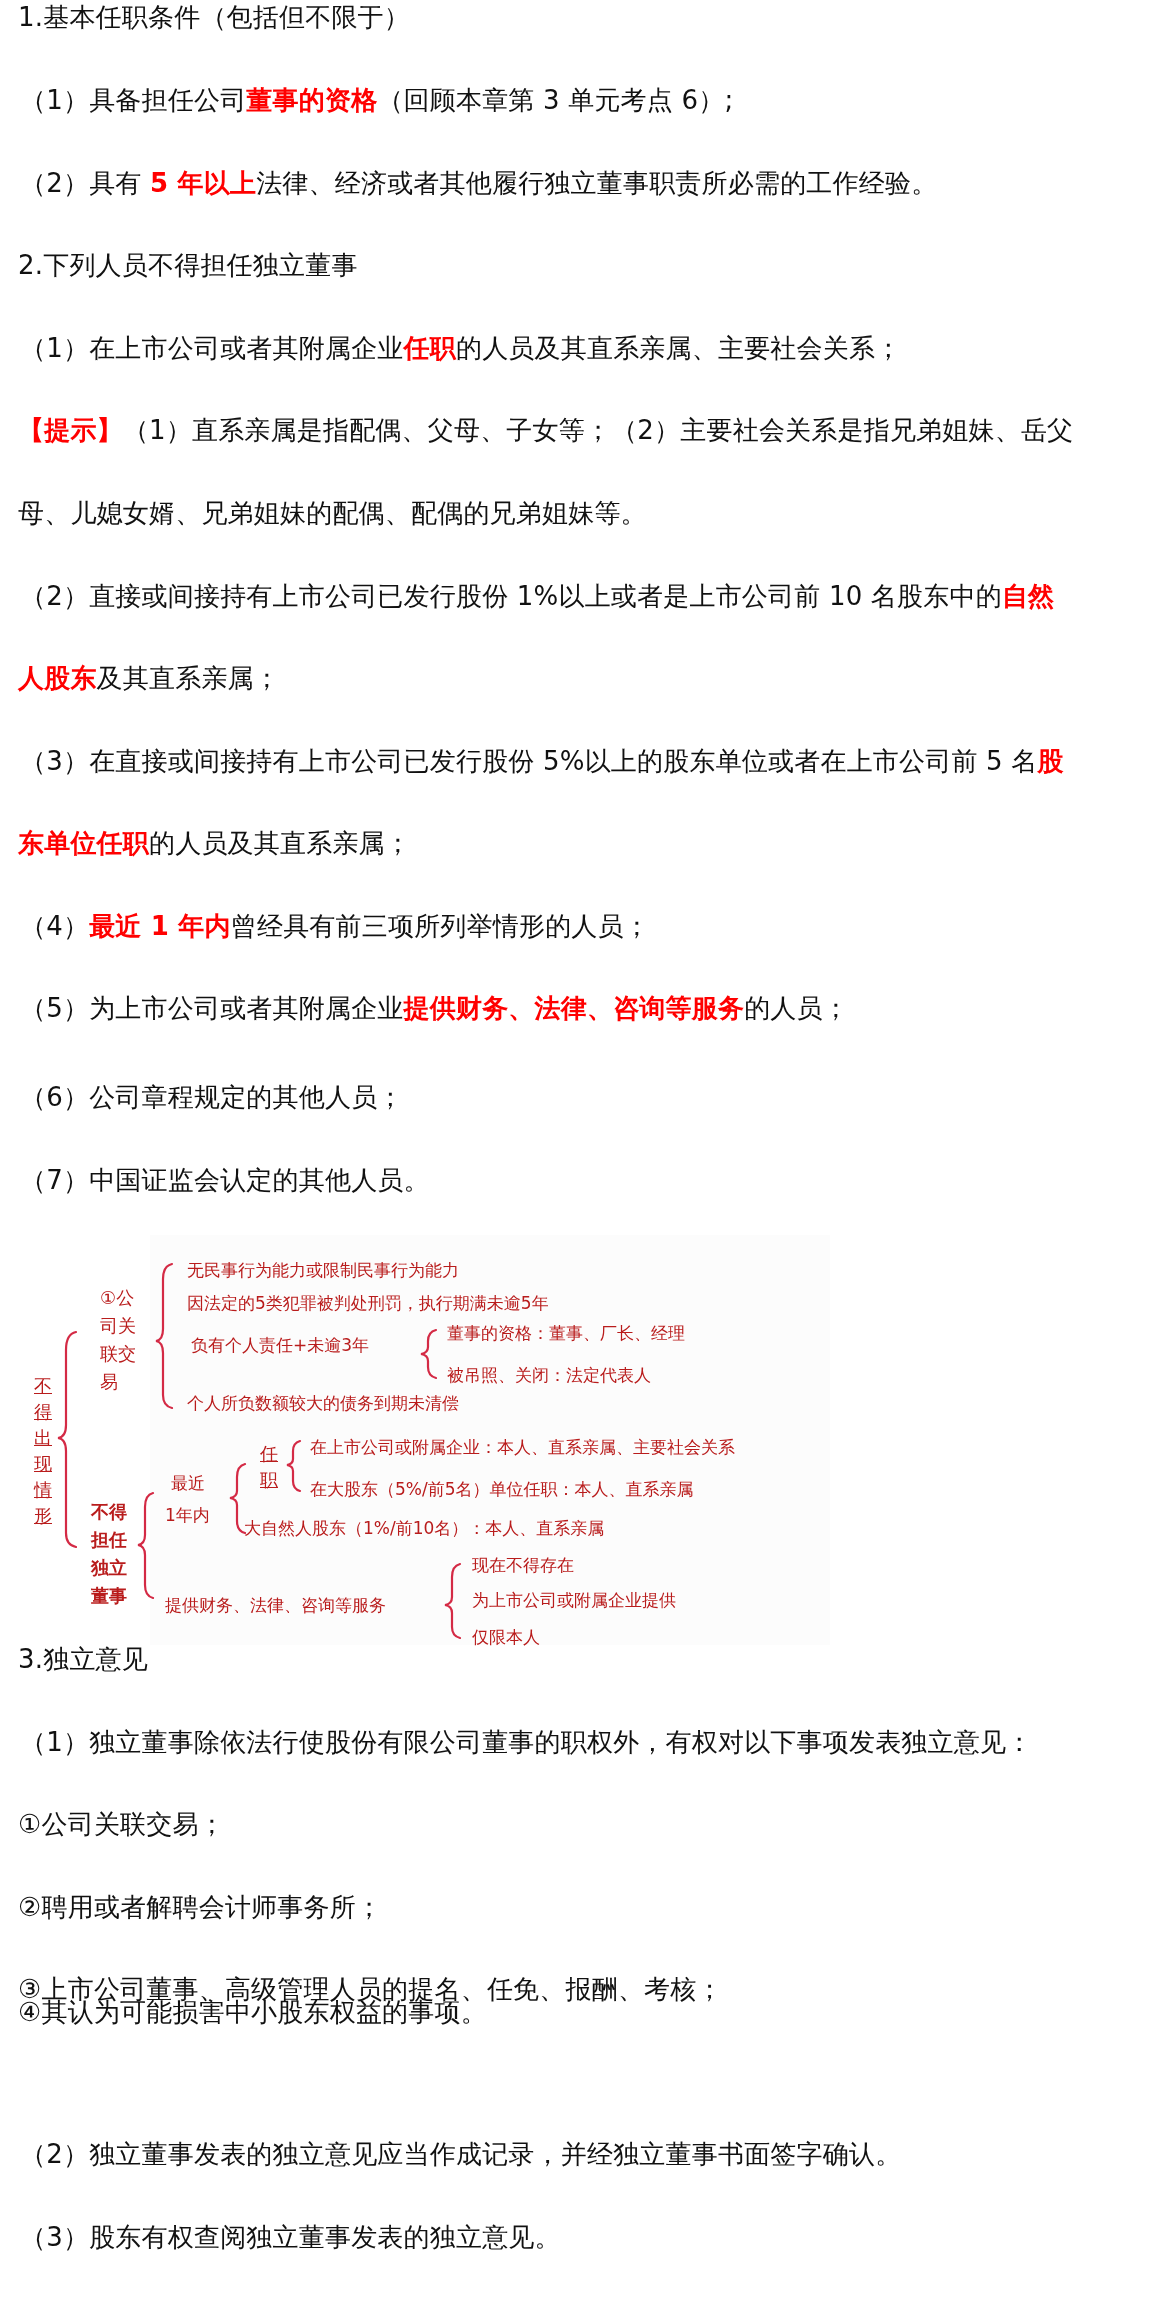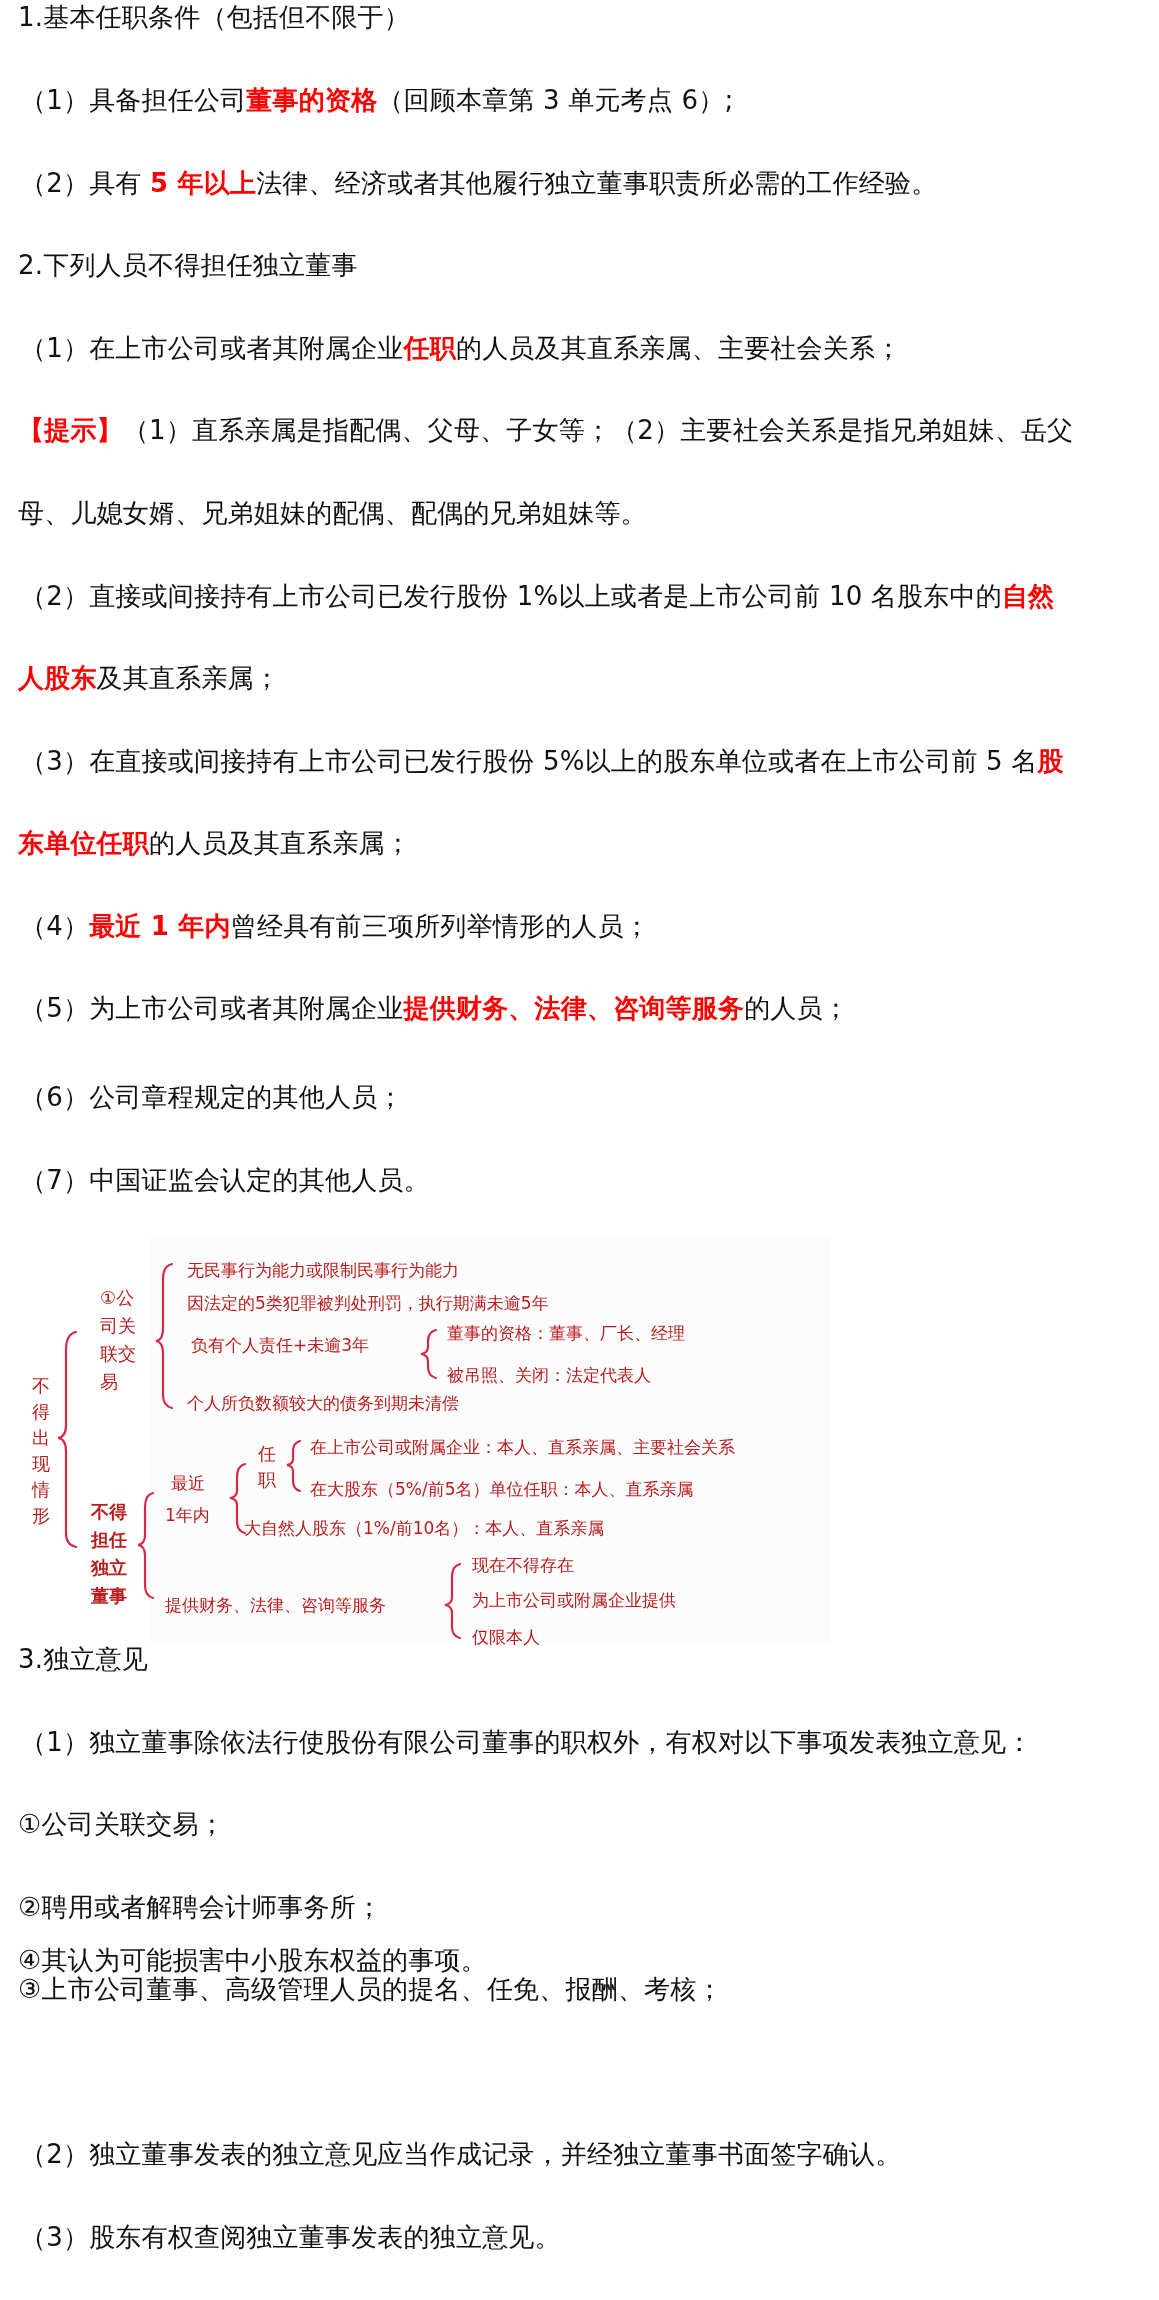--- a/index.html
+++ b/index.html
@@ -6,21 +6,21 @@
   body { width:1159px; height:2300px; position:relative; overflow:hidden;
          font-family:"DejaVu Sans","Liberation Sans",sans-serif; color:#111111; }
   .line { position:absolute; left:18px; height:40px; line-height:40px; font-size:26px;
           white-space:nowrap; letter-spacing:0.2px; }
   .sub { left:20px; }
   .red { color:#ff0000; font-weight:bold;margin-top:24px; }
   .diagram { position:absolute; left:0; top:1215px; width:840px; height:440px; }
   .diagram .bg { position:absolute; left:150px; top:20px; width:680px; height:410px; background:#fcfcfc; }
   .d { position:absolute; font-size:17px; line-height:20px; color:#b91c1c; white-space:nowrap;
        font-family:"DejaVu Sans","Liberation Sans",sans-serif; }
-  .v { width:20px; white-space:normal; word-break:break-all; text-align:left; line-height:26px; font-size:18px; }
+  .v { width:20px; white-space:normal; word-break:break-all; text-align:right; line-height:26px; font-size:18px;text-decoration:underline; }
   .v2 { width:42px; white-space:normal; word-break:break-all; line-height:28px; font-size:18px; }
   svg.br { position:absolute; left:0; top:0; overflow:visible; }
 </style>
 </head>
 <body>
 
 <div class="line" style="top:-3px">1.基本任职条件（包括但不限于）</div>
 <div class="line sub" style="top:80px"><span>（1）具备担任公司</span><span class="red">董事的资格</span><span>（回顾本章第 3 单元考点 6）;</span></div>
 <div class="line sub" style="top:163px"><span>（2）具有 </span><span class="red">5 年以上</span><span>法律、经济或者其他履行独立董事职责所必需的工作经验。</span></div>
 
@@ -79,15 +79,15 @@
   <div class="d" style="left:472px; top:340px;">现在不得存在</div>
   <div class="d" style="left:472px; top:375px;">为上市公司或附属企业提供</div>
   <div class="d" style="left:472px; top:412px;">仅限本人</div>
 </div>
 
 <div class="line" style="top:1639px">3.独立意见</div>
 <div class="line sub" style="top:1722px">（1）独立董事除依法行使股份有限公司董事的职权外，有权对以下事项发表独立意见：</div>
 <div class="line" style="top:1804px">①公司关联交易；</div>
 <div class="line" style="top:1887px">②聘用或者解聘会计师事务所；</div>
 <div class="line" style="top:1969px">③上市公司董事、高级管理人员的提名、任免、报酬、考核；</div>
-<div class="line" style="top:1940px">④其认为可能损害中小股东权益的事项。</div>
+<div class="line" style="top:1992px">④其认为可能损害中小股东权益的事项。</div>
 <div class="line sub" style="top:2134px">（2）独立董事发表的独立意见应当作成记录，并经独立董事书面签字确认。</div>
 <div class="line sub" style="top:2217px">（3）股东有权查阅独立董事发表的独立意见。</div>
 
 </body></html>

